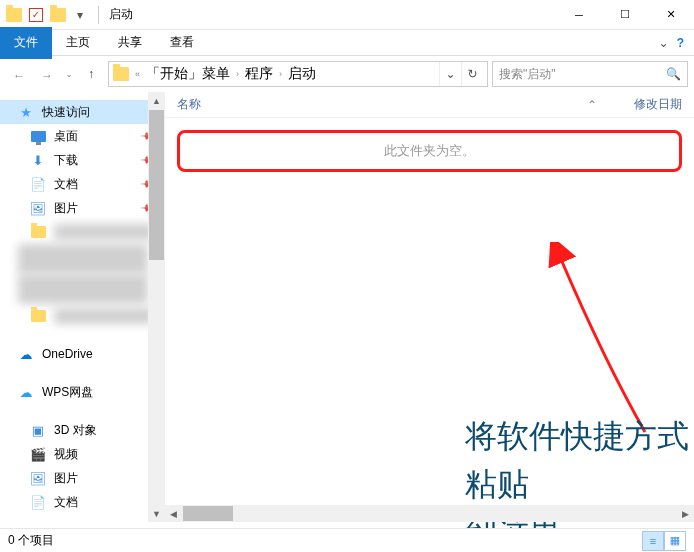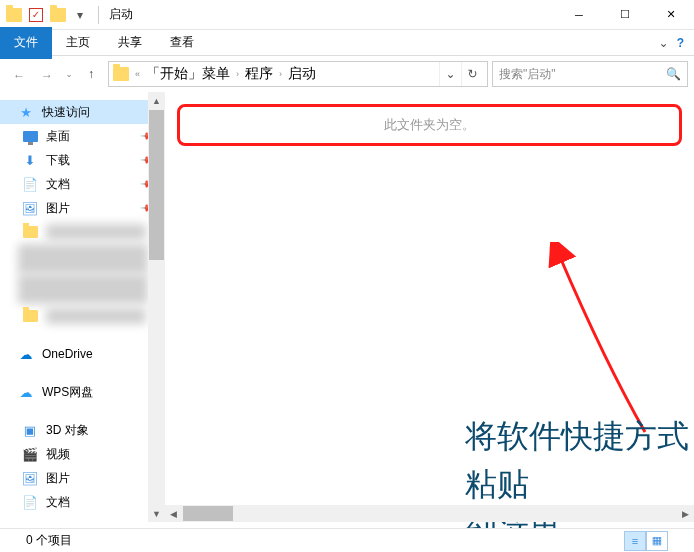--- a/index.html
+++ b/index.html
@@ -34,21 +34,21 @@
 .addr-ref { display: flex; margin-left: auto; }
 .ref-b { width: 22px; height: 24px; display: flex; align-items: center; justify-content: center; color: #555; border-left: 1px solid #eee; }
 .search-bar { width: 196px; height: 26px; border: 1px solid #ccc; display: flex; align-items: center; padding: 0 6px; color: #888; }
 .search-bar .sicn { margin-left: auto; }
 
 
 .main { display: flex; height: 430px; }
 .nav-pane { width: 165px; border-right: 1px solid #e5e5e5; overflow: hidden; padding-top: 8px; background: #fff; }
 .nav-group { margin-bottom: 14px; }
 .nav-item { height: 24px; display: flex; align-items: center; padding-left: 18px; gap: 8px; font-size: 12px; position: relative; }
-.nav-item.sub { padding-left: 22px; }
+.nav-item.sub { padding-left: 30px; }
 .nav-item.sel { background: #cce8ff; }
 .pin { margin-left: auto; margin-right: 10px; color: #888; font-size: 10px; transform: rotate(45deg); }
 .nav-icn { width: 16px; height: 16px; display: flex; align-items: center; justify-content: center; font-size: 13px; }
 .star { color: #40a0ff; }
 .monitor { width: 15px; height: 11px; background: #3a8de0; border-radius: 1px; position: relative; }
 .monitor::after { content: ""; position: absolute; bottom: -3px; left: 5px; width: 5px; height: 3px; background: #888; }
 .onedrive { color: #0078d4; }
 .wps { color: #2a9df4; }
 .thispc { color: #3a8de0; }
 .yellow-folder { width: 15px; height: 12px; background: #ffd96a; border-radius: 1px; position: relative; }
@@ -69,21 +69,21 @@
 
 .hscroll { position: absolute; bottom: 0; left: 0; right: 0; height: 17px; background: #f0f0f0; display: flex; align-items: center; }
 .hscroll .sb-btn { width: 17px; height: 17px; display: flex; align-items: center; justify-content: center; color: #666; font-size: 9px; }
 .hscroll .thumb { width: 50px; height: 15px; background: #c0c0c0; margin-left: 1px; }
 
 .vscroll-nav { position: absolute; left: 148px; top: 92px; width: 17px; height: 430px; display: flex; flex-direction: column; background: #f0f0f0; }
 .vscroll-nav .sb-btn { height: 17px; display: flex; align-items: center; justify-content: center; color: #666; font-size: 9px; }
 .vscroll-nav .thumb { width: 15px; background: #c0c0c0; flex: 0 0 150px; margin: 1px; }
 
 
-.status { position: absolute; bottom: 0; left: 0; right: 0; height: 24px; border-top: 1px solid #e5e5e5; display: flex; align-items: center; padding: 0 26px; font-size: 12px; background: #fff; }
+.status { position: absolute; bottom: 0; left: 0; right: 0; height: 24px; border-top: 1px solid #e5e5e5; display: flex; align-items: center; padding: 0 8px; font-size: 12px; background: #fff; }
 .view-modes { margin-left: auto; display: flex; gap: 0; }
 .vm { width: 22px; height: 20px; border: 1px solid #a8c8e8; display: flex; align-items: center; justify-content: center; font-size: 11px; color: #3a8de0; }
 .vm.active { background: #cce8ff; }
 </style>
 </head>
 <body>
 
 <div class="titlebar">
   <div class="tb-icons">
     <div class="icn">
@@ -217,20 +217,25 @@
       </div>
       <div class="nav-item sub">
         <span class="nav-icn" style="color:#3a8de0;">📄</span>
         <span>文档</span>
       </div>
 
     </div>
   </div>
 
   <div class="content">
+    <div class="col-header">
+      <div class="col-name">名称</div>
+      <div class="col-sort">⌃</div>
+      <div class="col-date">修改日期</div>
+    </div>
     <div class="empty-box">
       <span>此文件夹为空。</span>
     </div>
 
     <svg class="arrow-svg" width="120" height="200">
       <defs>
           <marker id="ah" markerWidth="10" markerHeight="10" refX="2" refY="5" orient="auto">
         <path d="M0,0 L10,5 L0,10 Z" fill="#ff1a1a"></path>
       </marker>
         </defs>

